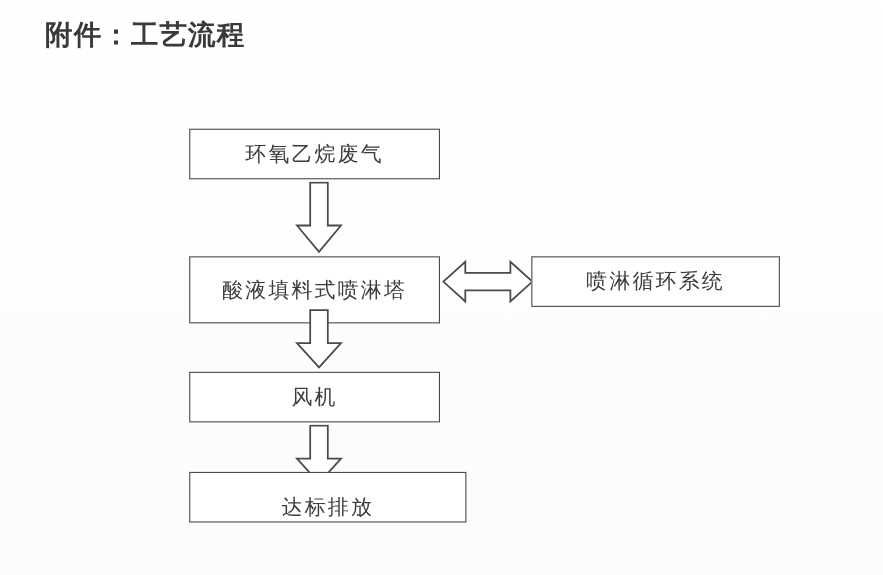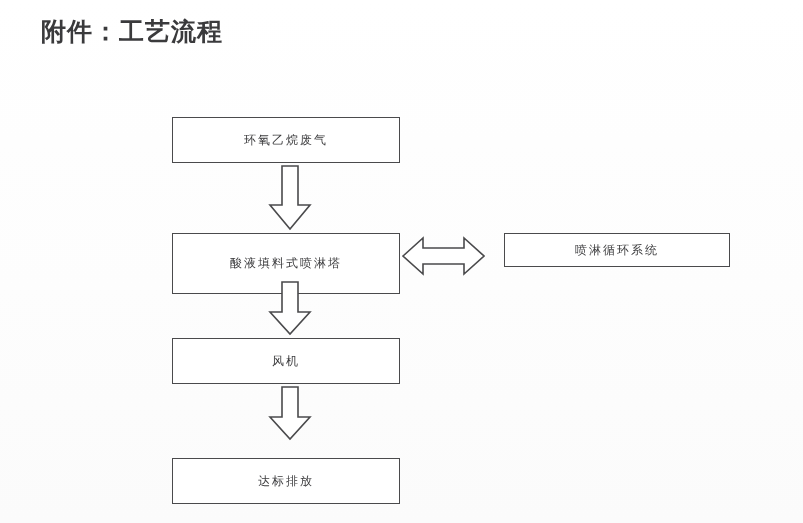--- a/index.html
+++ b/index.html
@@ -41,31 +41,31 @@
   .node {
     position: absolute;
     box-sizing: border-box;
     border: 1.6px solid #4a4a4c;
     background: #ffffff;
     display: flex;
     align-items: center;
     justify-content: center;
     color: #3c3c3e;
     font-family: "DejaVu Serif", "Liberation Serif", serif;
-    font-size: 12px;
+    font-size: 19px;
     letter-spacing: 2px;
     white-space: nowrap;
   }
 
   
   #node-source   { left: 172px; top: 117px; width: 228px; height: 46px; }
   #node-tower    { left: 172px; top: 233px; width: 228px; height: 61px; }
   #node-fan      { left: 172px; top: 338px; width: 228px; height: 46px; }
-  #node-exhaust  { left: 172px; top: 458px; width: 228px; height: 46px; }
-  #node-recirc   { left: 504px; top: 233px; width: 226px; height: 34px; }
+  #node-exhaust  { left: 172px; top: 429px; width: 252px; height: 46px; align-items: flex-end; }
+  #node-recirc   { left: 483px; top: 233px; width: 226px; height: 46px; }
 
   
   .arrow {
     position: absolute;
     pointer-events: none;
   }
   .arrow svg { display: block; }
   .arrow-shape {
     fill: #ffffff;
     stroke: #4a4a4c;

